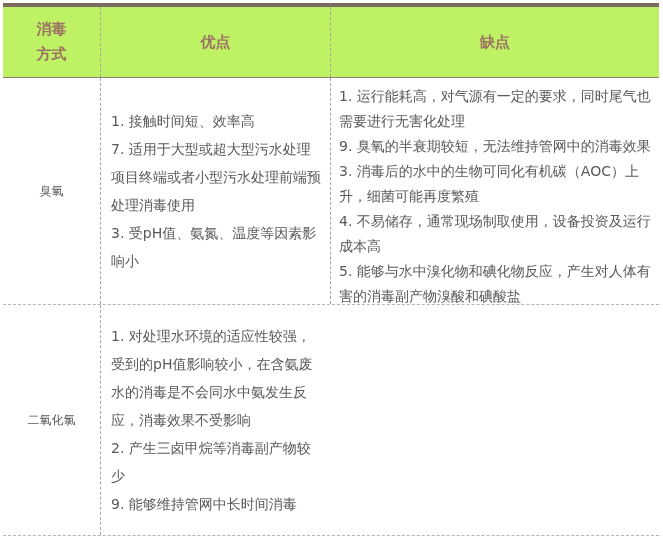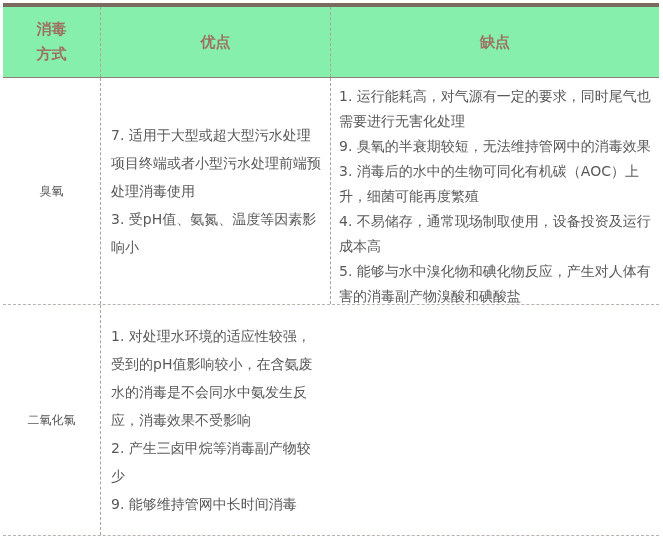--- a/index.html
+++ b/index.html
@@ -13,21 +13,21 @@
     position: relative;
     margin: 3px 4px 0 3px;
     width: 656px;
   }
   .top-bar {
     height: 4px;
     background: #7b6a60;
   }
   .row { display: flex; width: 100%; }
   .header-row {
-    background: #86efac;
+    background: #bef264;
     height: 71px;
     border-bottom: 1px solid #8d8175;
     color: #9c7164;
     font-weight: bold;
     font-size: 15px;
   }
   .cell { position: relative; }
   .c1 { width: 97px; flex: 0 0 97px; }
   .c2 { width: 230px; flex: 0 0 230px; border-left: 1px dashed #aaa49e; }
   .c3 { flex: 1 1 auto; border-left: 1px dashed #aaa49e; }
@@ -69,20 +69,21 @@
       <div>消毒</div>
       <div>方式</div>
     </div>
     <div class="cell c2 center">优点</div>
     <div class="cell c3 center">缺点</div>
   </div>
 
   <div class="row body-row r0">
     <div class="cell c1 center method">臭氧</div>
     <div class="cell c2 center adv">
+      <div class="list-item">1. 接触时间短、效率高</div>
       <div class="list-item">7. 适用于大型或超大型污水处理项目终端或者小型污水处理前端预处理消毒使用</div>
       <div class="list-item">3. 受pH值、氨氮、温度等因素影响小</div>
     </div>
     <div class="cell c3 dis">
       <div class="list-item">1. 运行能耗高，对气源有一定的要求，同时尾气也需要进行无害化处理</div>
       <div class="list-item">9. 臭氧的半衰期较短，无法维持管网中的消毒效果</div>
       <div class="list-item">3. 消毒后的水中的生物可同化有机碳（AOC）上升，细菌可能再度繁殖</div>
       <div class="list-item">4. 不易储存，通常现场制取使用，设备投资及运行成本高</div>
       <div class="list-item">5. 能够与水中溴化物和碘化物反应，产生对人体有害的消毒副产物溴酸和碘酸盐</div>
     </div>

